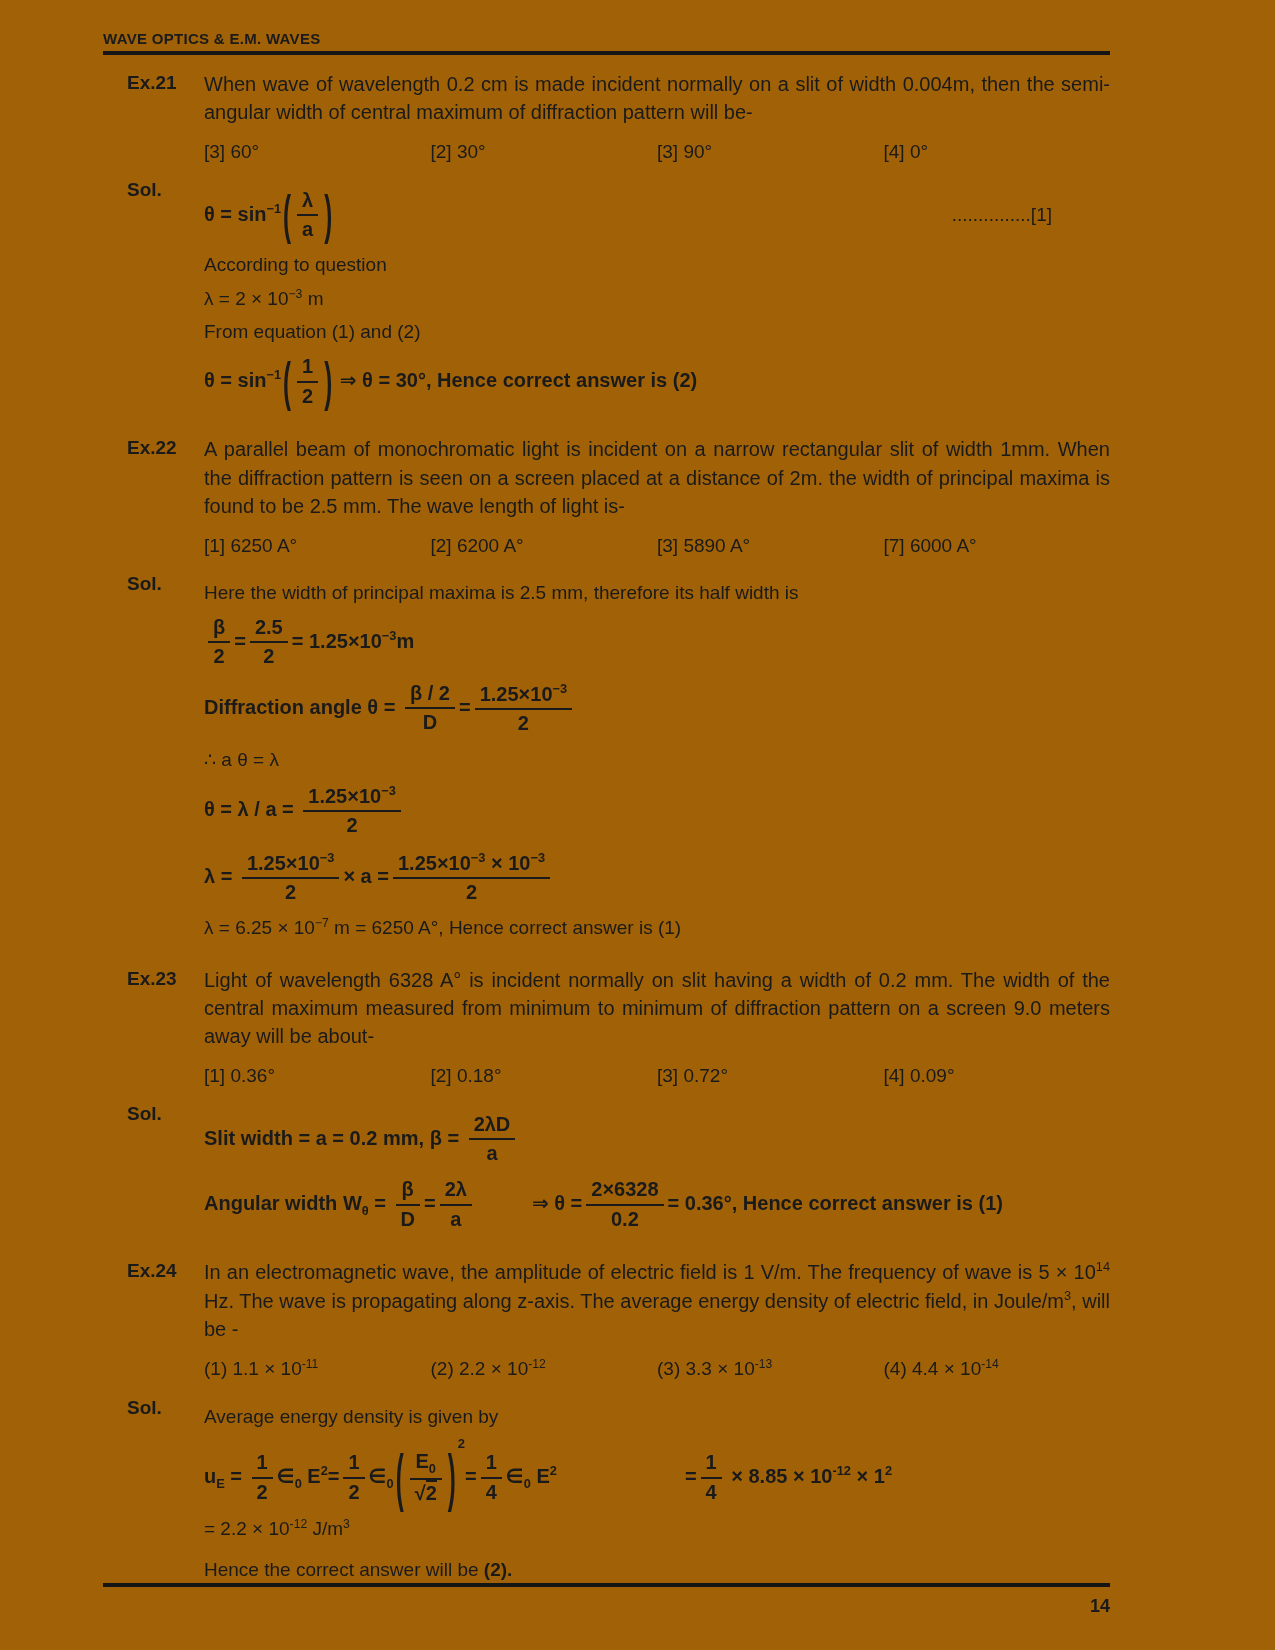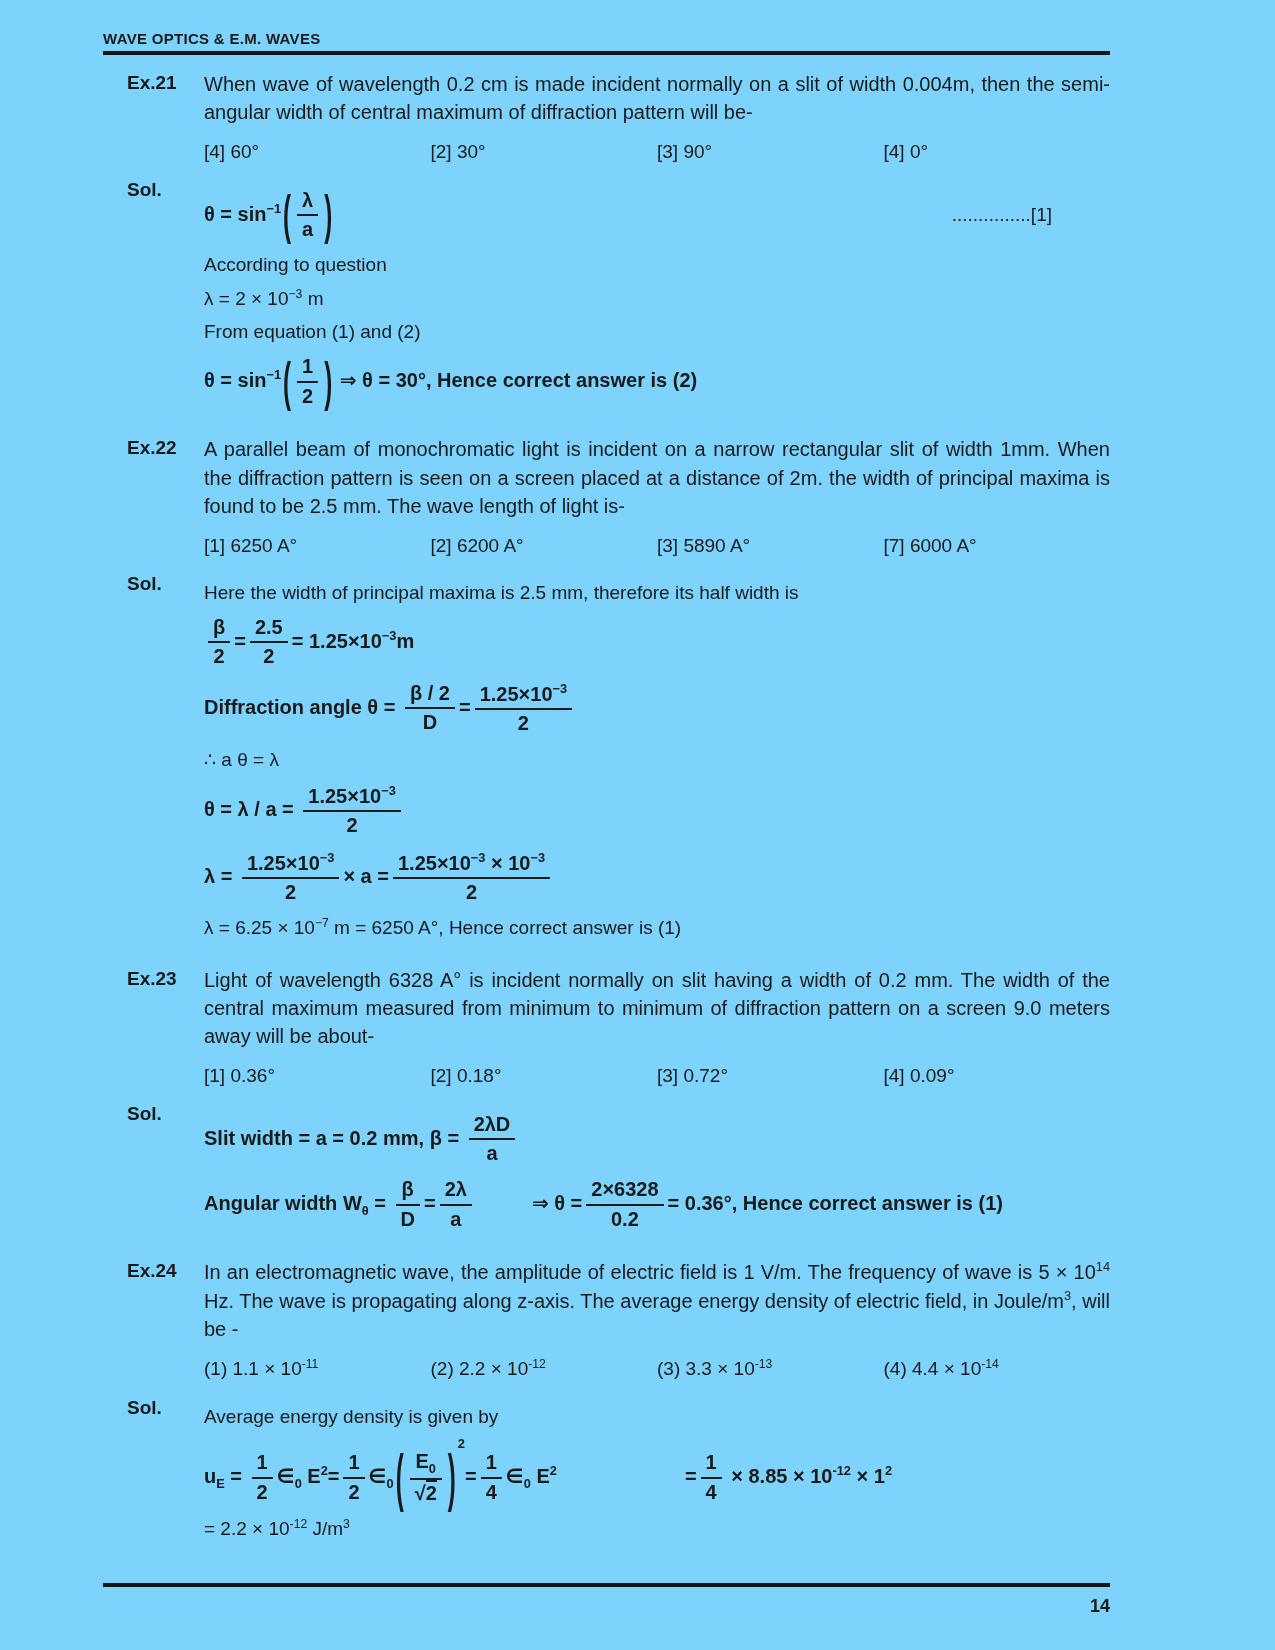--- a/index.html
+++ b/index.html
@@ -1,18 +1,18 @@
 <!DOCTYPE html>
 <html><head>
 <meta charset="utf-8">
 <style>
   * { box-sizing: border-box; }
   html,body { margin:0; padding:0; background:#ffffff; }
   .page {
-    position:relative; width:1275px; height:1650px; background:#7dd3fc;
+    position:relative; width:1275px; height:1650px; background:#a16207;
     color:#1a1a1a; font-family:"Liberation Sans","DejaVu Sans",sans-serif;
     overflow:hidden;
   }
   .content { position:absolute; left:103px; top:30px; width:1007px; }
 
   .hdr-title { font-weight:700; font-size:15px; letter-spacing:.3px; }
   .hdr-rule  { height:4px; background:#151515; margin-top:4px; }
 
   .ex  { margin-top:15px; }
   .row { display:flex; align-items:flex-start; }
@@ -63,21 +63,21 @@
       <div class="hdr-title">WAVE OPTICS &amp; E.M. WAVES</div>
       <div class="hdr-rule"></div>
     </div>
 
     <div class="ex">
       <div class="row">
         <div class="lab">Ex.21</div>
         <div class="bd">
           <p class="q">When wave of wavelength 0.2 cm is made incident normally on a slit of width 0.004m, then the semi-angular width of central maximum of diffraction pattern will be-</p>
           <div class="opts">
-            <span class="opt">[4] 60°</span>
+            <span class="opt">[3] 60°</span>
             <span class="opt">[2] 30°</span>
             <span class="opt">[3] 90°</span>
             <span class="opt">[4] 0°</span>
           </div>
         </div>
       </div>
       <div class="row sol">
         <div class="lab">Sol.</div>
         <div class="bd">
           <div class="eqrow">
@@ -244,20 +244,21 @@
                 </span><span>∈</span><sub>0</sub><span> E</span><sup>2</sup>
             </span>
             <span class="formula r220">
               <span>=</span><span class="frac">
                   <span class="fr-top">1</span>
                   <span class="fr-bot">4</span>
                 </span><span> × 8.85 × 10</span><sup>-12</sup><span> × 1</span><sup>2</sup>
             </span>
           </div>
           <p class="line" style=""><span>= 2.2 × 10</span><sup>-12</sup><span> J/m</span><sup>3</sup></p>
+          <p class="line" style="margin-top:18px"><span>Hence the correct answer will be </span><span class="b">(2).</span></p>
         </div>
       </div>
     </div>
 
   </div>
 
   <div class="footer">
     <div class="foot-rule"></div>
     <div class="foot-num">14</div>
   </div>

